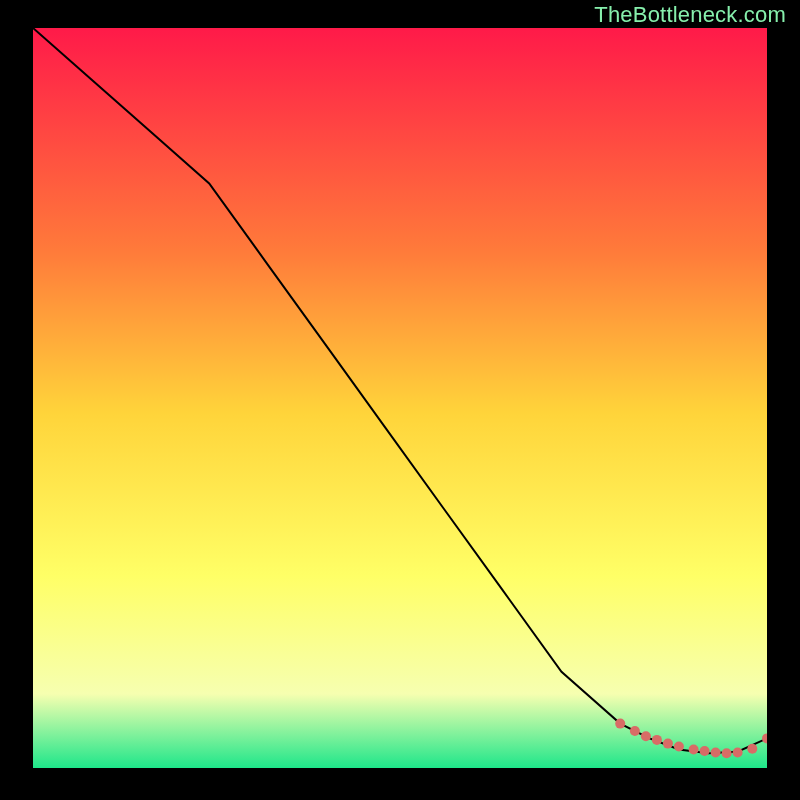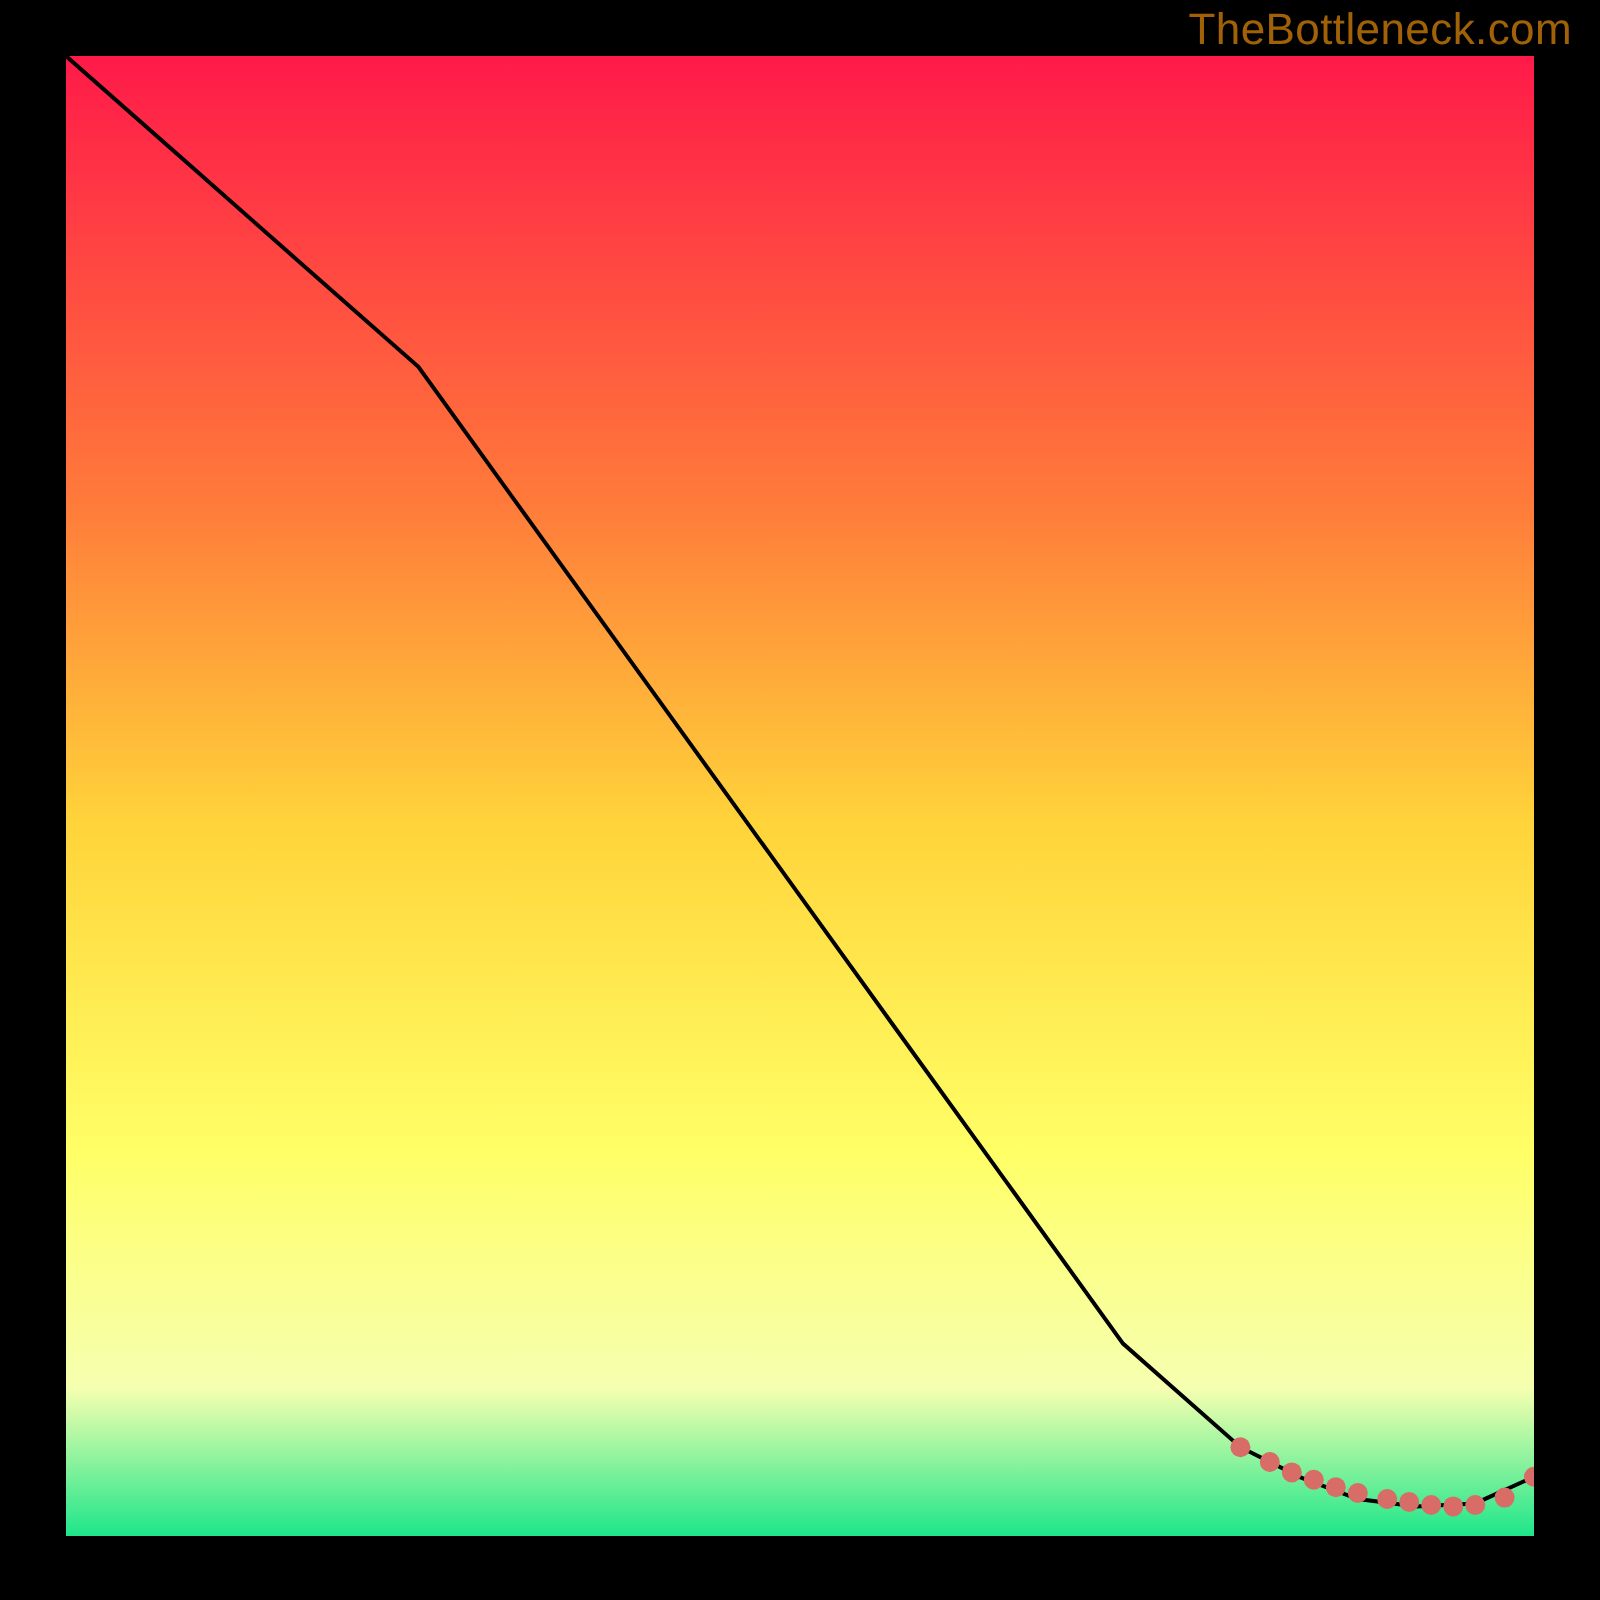--- a/index.html
+++ b/index.html
@@ -14,21 +14,21 @@
   .frame {
     position: relative;
     width: 800px;
     height: 800px;
     background: #000;
   }
   .watermark {
     position: absolute;
     top: 2px;
     right: 14px;
-    color: #a16207;
+    color: #86efac;
     font-size: 22px;
     font-weight: 500;
     letter-spacing: 0.2px;
     user-select: none;
   }
   .plot-wrap {
     position: absolute;
     left: 33px;
     top: 28px;
     width: 734px;

